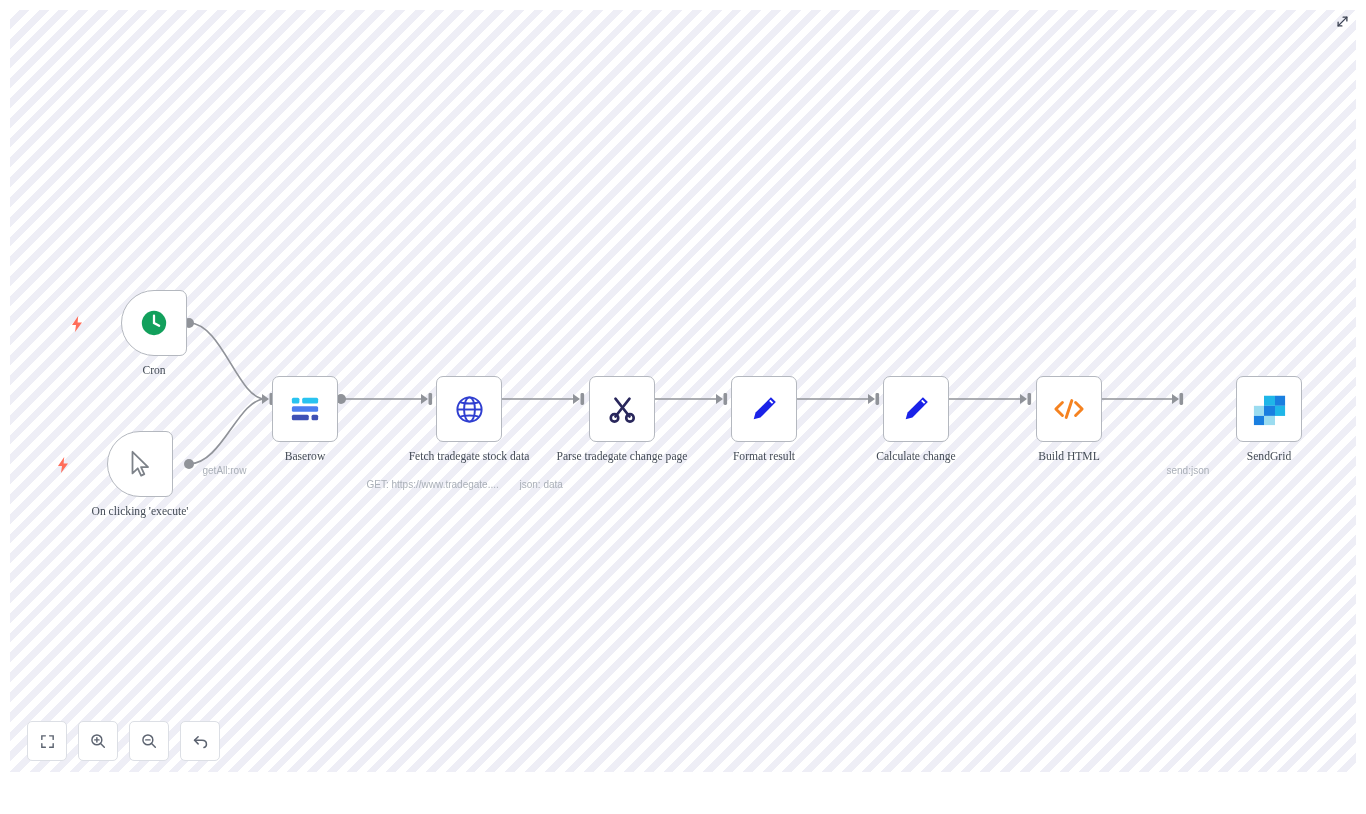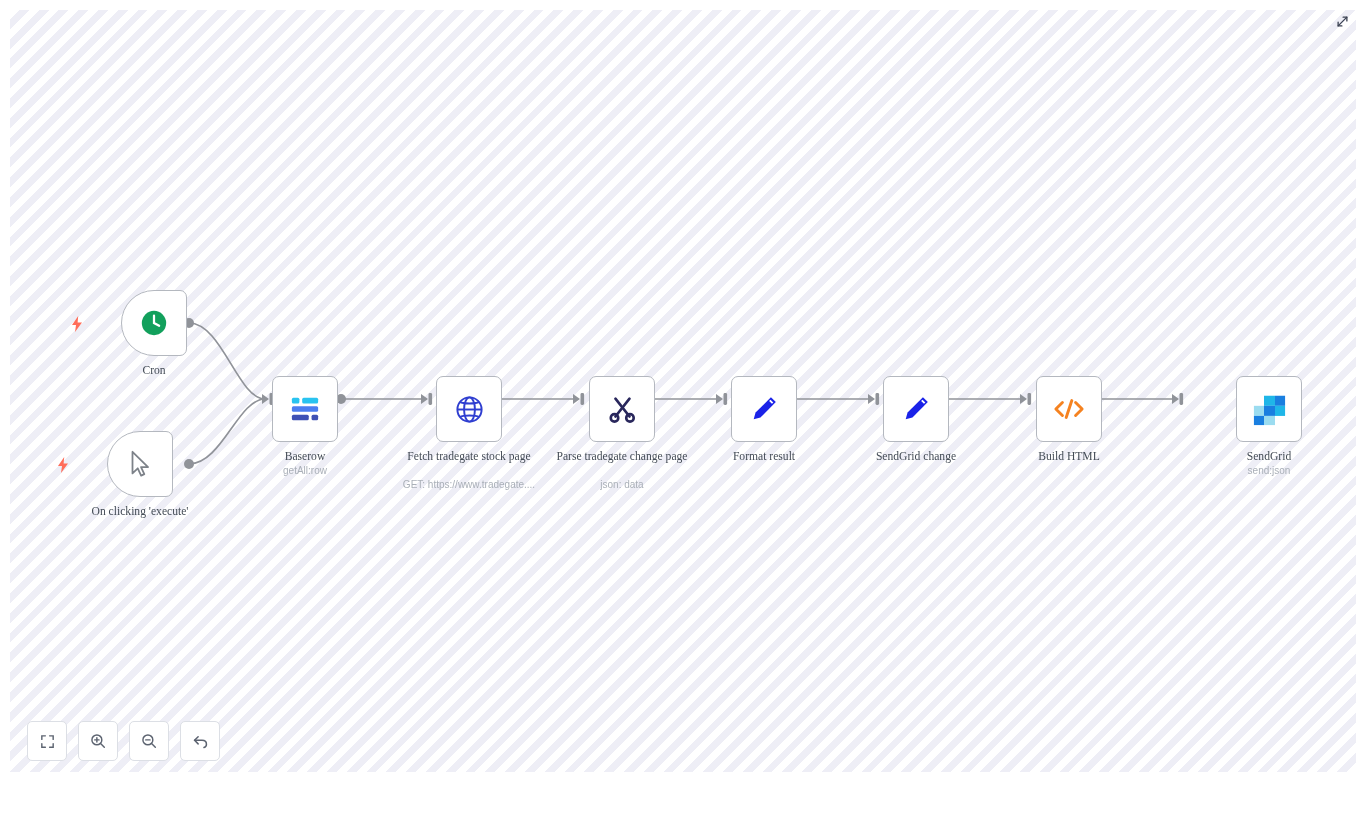--- a/index.html
+++ b/index.html
@@ -107,21 +107,21 @@
     white-space: pre-line;
     pointer-events: none;
     font-family: Liberation Serif, serif;
   }
 
   .node-subtitle {
     position: absolute;
     left: 50%;
     transform: translateX(-50%);
     width: 205px;
-    text-align: center;
+    text-align: left;
     font-size: 10px;
     line-height: 12px;
     color: #aab0b8;
     white-space: nowrap;
     overflow: hidden;
     pointer-events: none;
   }
 
   .sub-1 { top: 89px; }
   .sub-2 { top: 103px; }
@@ -261,21 +261,21 @@
             <g stroke="#2f3ed0" stroke-width="2" fill="none">
               <circle cx="16" cy="16" r="12.5"></circle>
               <ellipse cx="16" cy="16" rx="5.6" ry="12.5"></ellipse>
               <line x1="3.5" y1="16" x2="28.5" y2="16"></line>
               <path d="M6,8.2 C9.6,10.4 22.4,10.4 26,8.2"></path>
               <path d="M6,23.8 C9.6,21.6 22.4,21.6 26,23.8"></path>
             </g>
           </svg>
         </div>
       </div>
-      <div class="node-label">Fetch tradegate stock page</div>
+      <div class="node-label">Fetch tradegate stock data</div>
       <div class="node-subtitle sub-2">GET: https://www.tradegate....</div>
     </div>
 
     <div class="node" style="left:579px; top:366px;">
       <div class="node-box">
         <div class="node-icon">
           <svg viewBox="0 0 32 32" width="30" height="30">
             <g stroke="#29275c" stroke-width="2.8" fill="none" stroke-linecap="round">
               <line x1="9" y1="5" x2="24" y2="24"></line>
               <line x1="24" y1="5" x2="9" y2="24"></line>
@@ -303,21 +303,21 @@
 
     <div class="node" style="left:873px; top:366px;">
       <div class="node-box">
         <div class="node-icon">
           <svg viewBox="0 0 32 32" width="30" height="30">
             <path d="M23.4,3.4 L28.6,8.6 L12.2,25 L5,27 L7,19.8 Z" fill="#1a22e8"></path>
             <path d="M22.2,6.8 L25.2,9.8" stroke="#ffffff" stroke-width="2"></path>
           </svg>
         </div>
       </div>
-      <div class="node-label">SendGrid change</div>
+      <div class="node-label">Calculate change</div>
     </div>
 
     <div class="node" style="left:1026px; top:366px;">
       <div class="node-box">
         <div class="node-icon">
           <svg viewBox="0 0 36 32" width="34" height="30">
             <g stroke="#f58220" stroke-width="3.1" fill="none" stroke-linecap="round" stroke-linejoin="round">
               <polyline points="11,9 4,16 11,23"></polyline>
               <polyline points="25,9 32,16 25,23"></polyline>
               <line x1="21" y1="7" x2="15" y2="25"></line>

